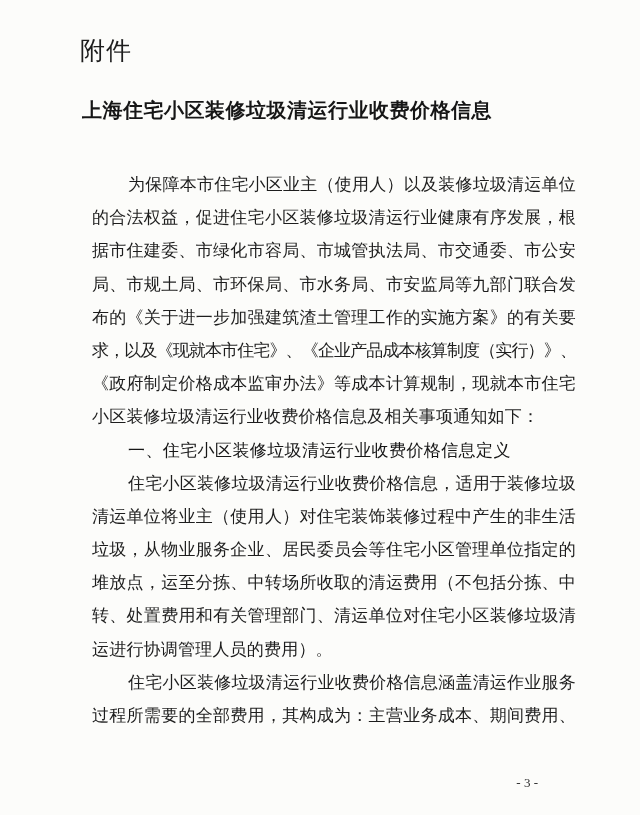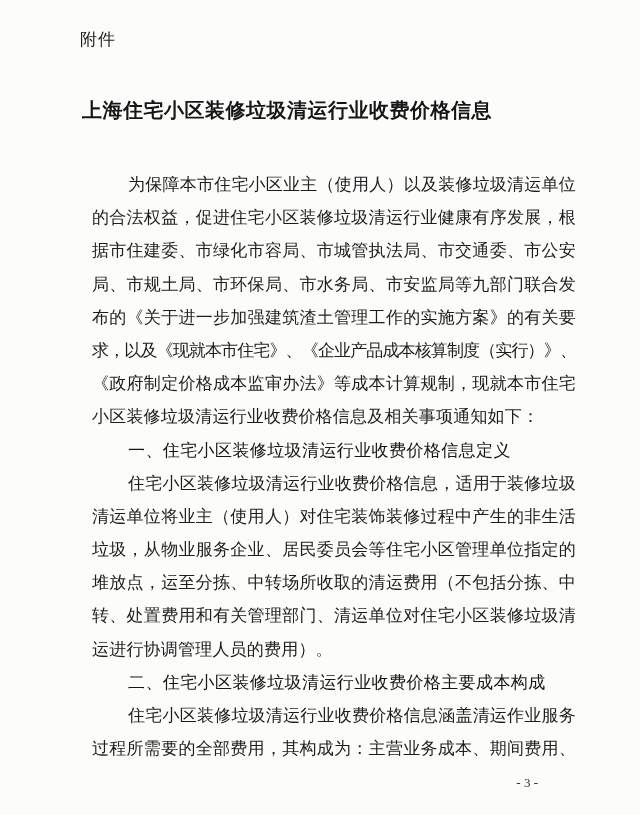--- a/index.html
+++ b/index.html
@@ -12,22 +12,22 @@
     width: 640px;
     height: 815px;
     background: #fcfcfa;
     font-family: "Liberation Serif", serif;
     color: #1d1d1d;
     overflow: hidden;
   }
   .attachment {
     position: absolute;
     left: 80px;
-    top: 28px;
-    font-size: 17px;
+    top: 34px;
+    font-size: 25px;
     letter-spacing: 1px;
   }
   .doc-title {
     position: absolute;
     left: 82px;
     top: 97px;
     width: 484px;
     margin: 0;
     font-size: 20px;
     font-weight: bold;
@@ -95,20 +95,19 @@
     <div class="line justify tight">求，以及《现就本市住宅》、《企业产品成本核算制度（实行）》、</div>
     <div class="line justify">《政府制定价格成本监审办法》等成本计算规制，现就本市住宅</div>
     <div class="line">小区装修垃圾清运行业收费价格信息及相关事项通知如下：</div>
     <div class="line indent heading">一、住宅小区装修垃圾清运行业收费价格信息定义</div>
     <div class="line indent justify">住宅小区装修垃圾清运行业收费价格信息，适用于装修垃圾</div>
     <div class="line justify">清运单位将业主（使用人）对住宅装饰装修过程中产生的非生活</div>
     <div class="line justify">垃圾，从物业服务企业、居民委员会等住宅小区管理单位指定的</div>
     <div class="line justify">堆放点，运至分拣、中转场所收取的清运费用（不包括分拣、中</div>
     <div class="line justify">转、处置费用和有关管理部门、清运单位对住宅小区装修垃圾清</div>
     <div class="line">运进行协调管理人员的费用）。</div>
-    <div class="line indent heading">二、住宅小区装修垃圾清运行业收费价格主要成本构成</div>
     <div class="line indent justify">住宅小区装修垃圾清运行业收费价格信息涵盖清运作业服务</div>
     <div class="line justify">过程所需要的全部费用，其构成为：主营业务成本、期间费用、</div>
   </div>
 
   <div class="page-number">- 3 -</div>
 
 </div>
 
 </body></html>

